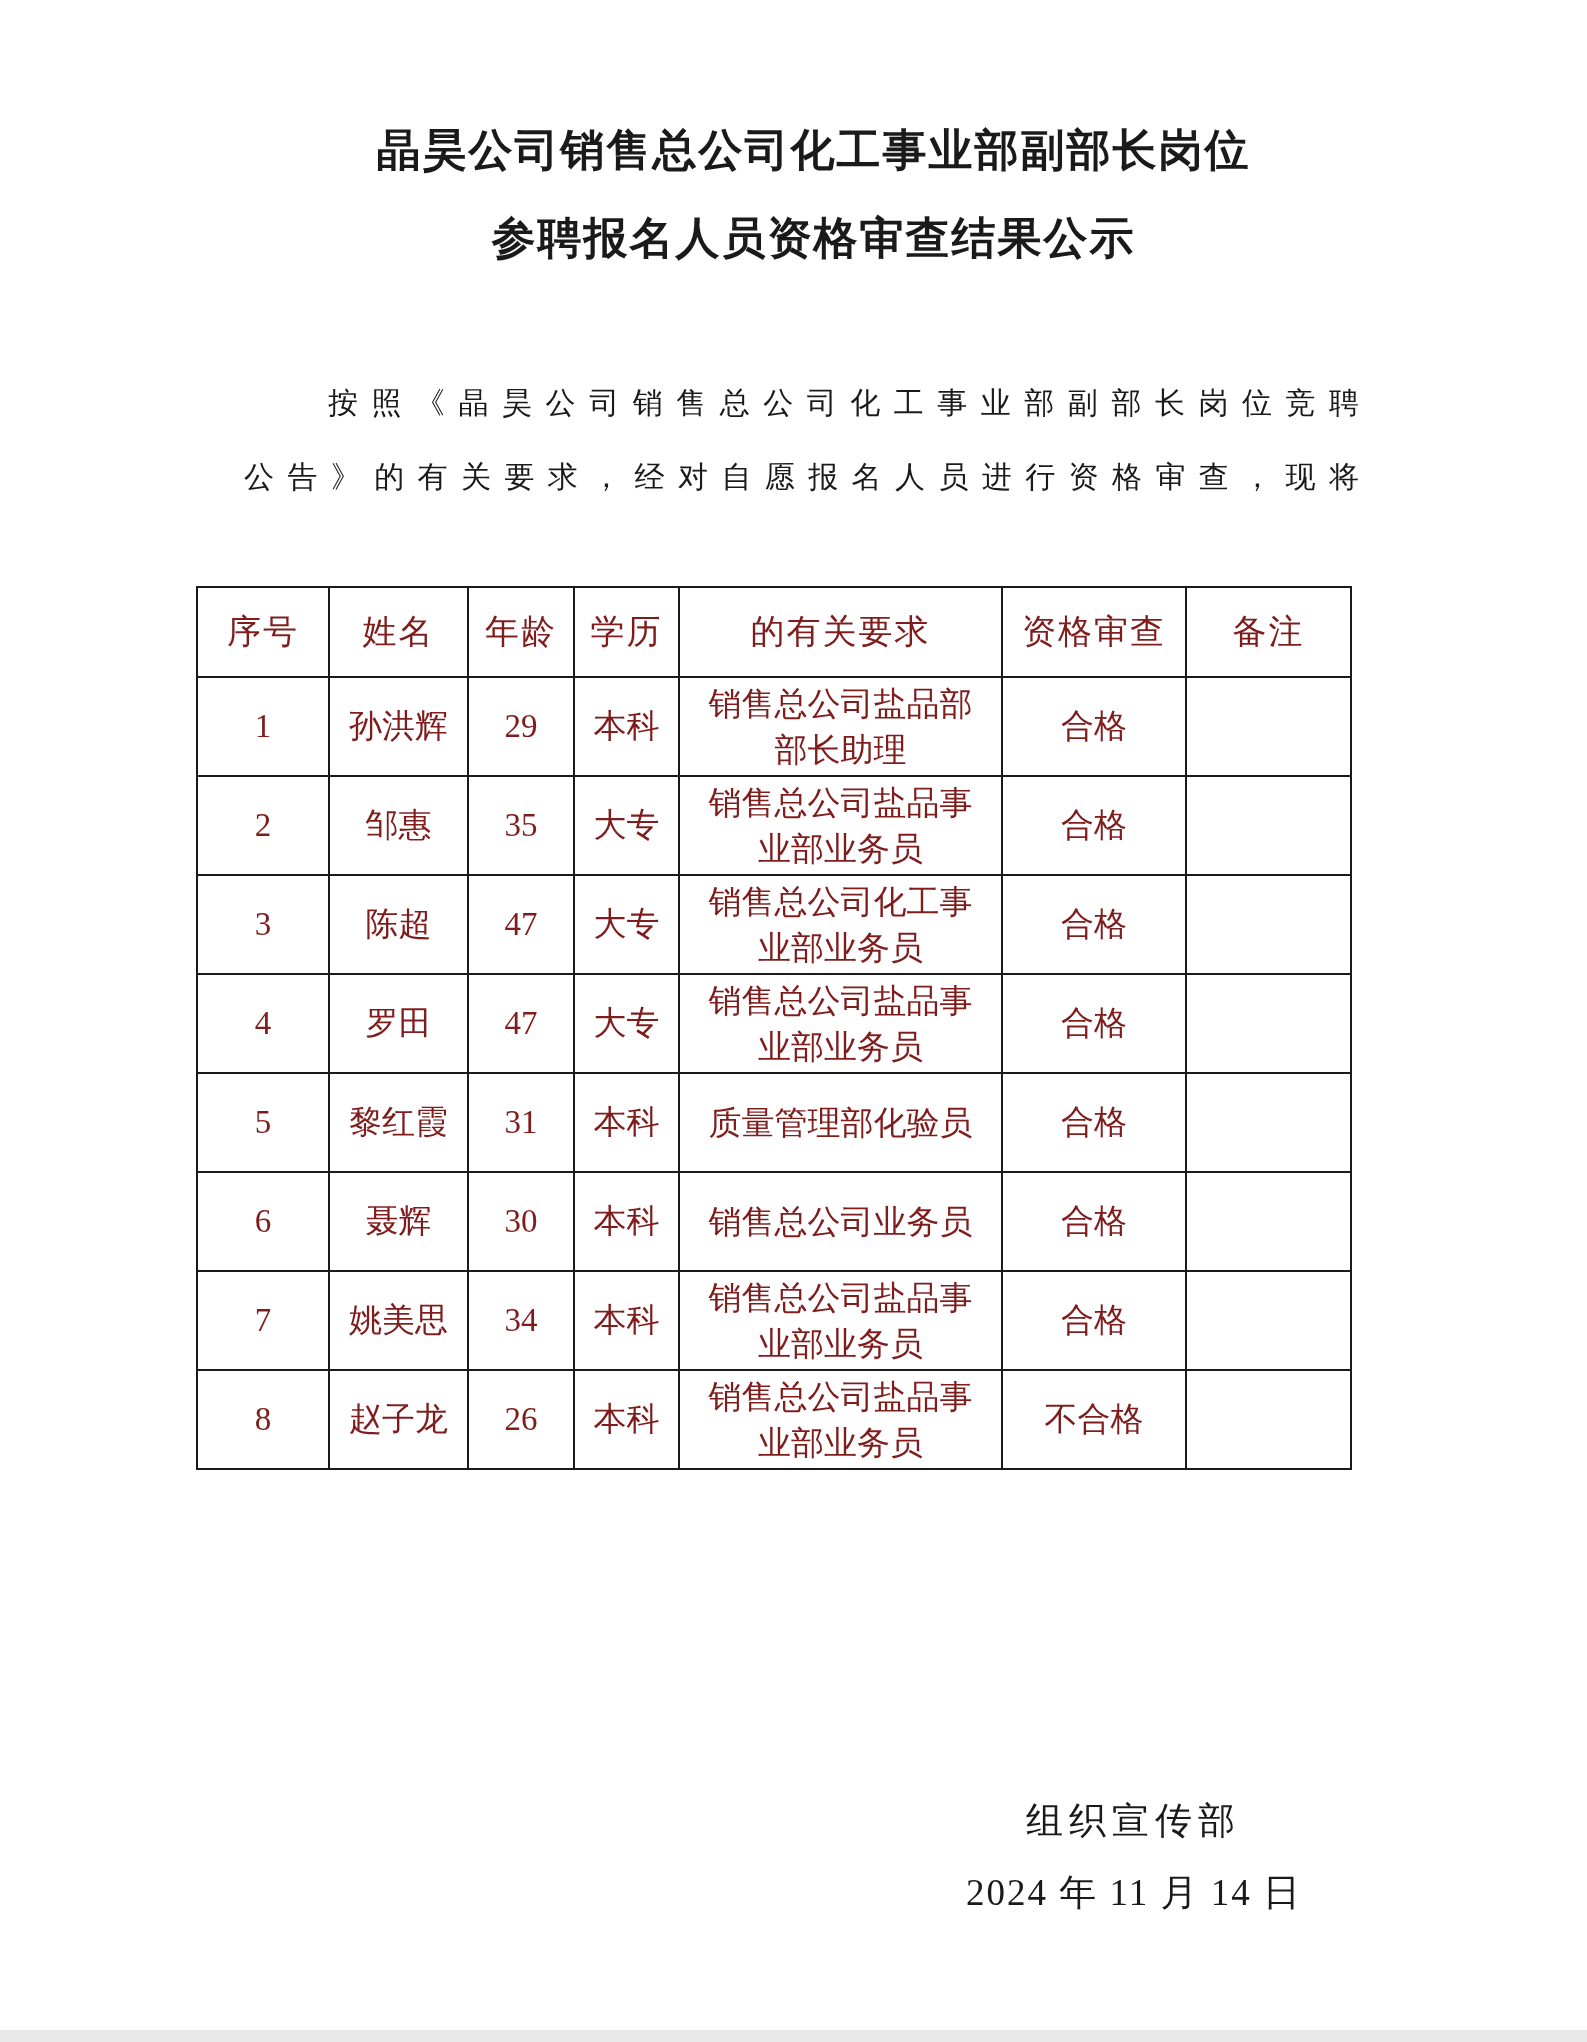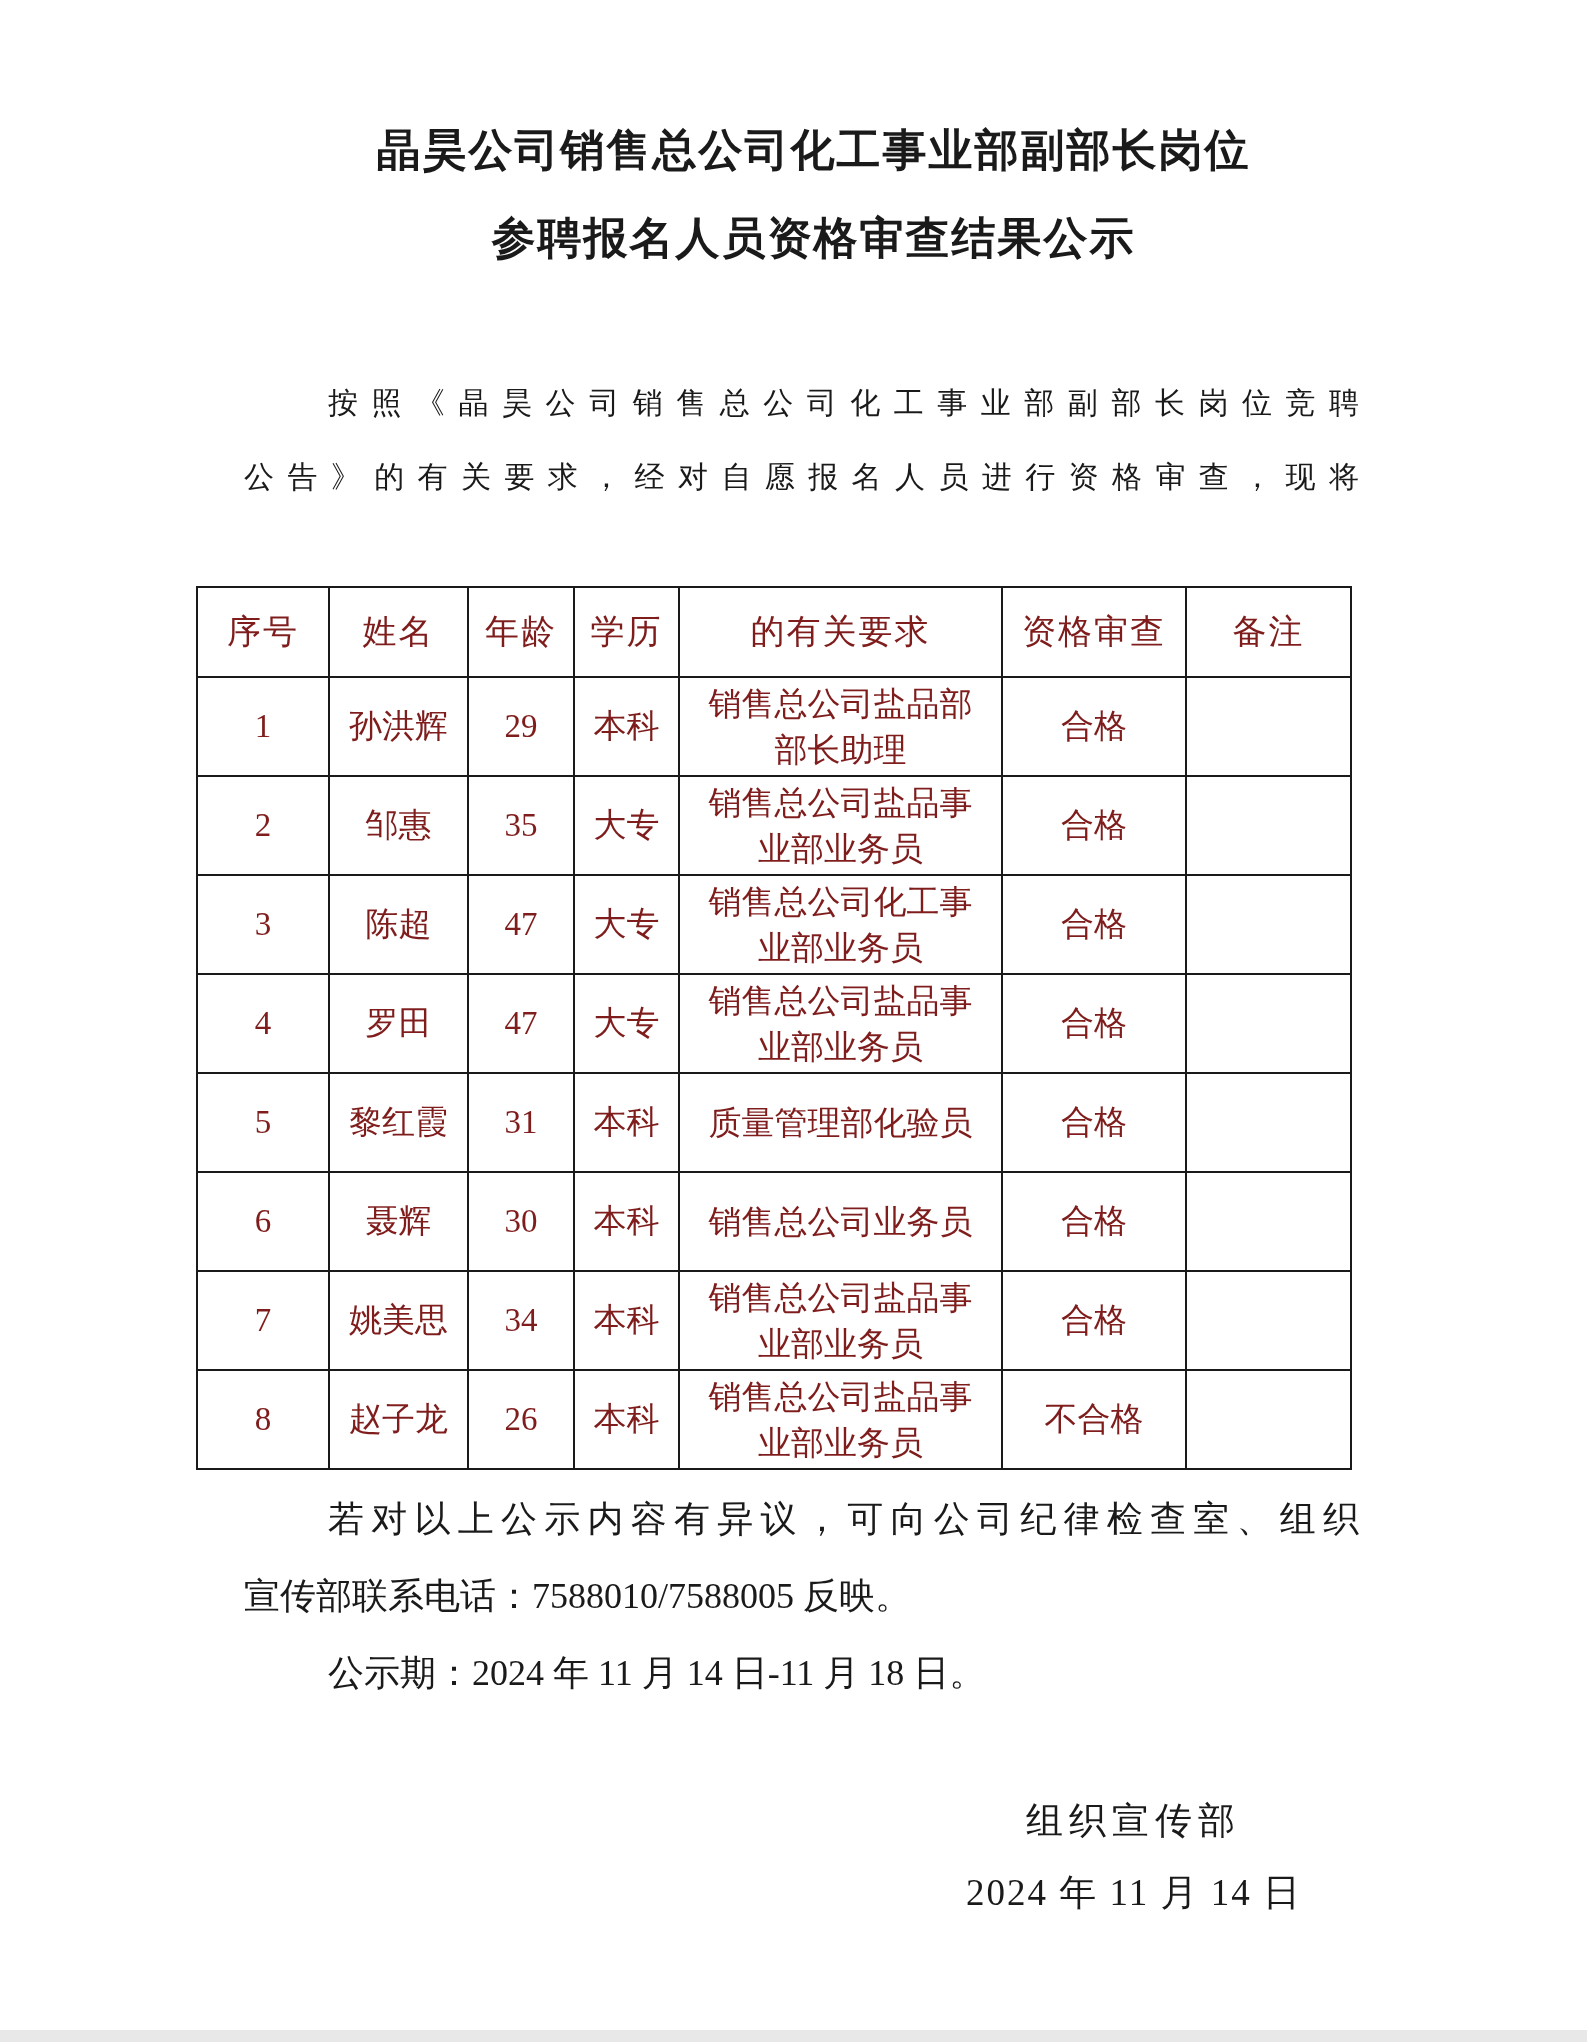--- a/index.html
+++ b/index.html
@@ -184,22 +184,17 @@
       <td>26</td>
       <td>本科</td>
       <td><span class="unit-text">销售总公司盐品事业部业务员</span></td>
       <td>不合格</td>
       <td></td>
     </tr>
   </tbody>
     </table>
   </div>
 
-  <div class="notes">
-    <div class="line jl ind">若对以上公示内容有异议，可向公司纪律检查室、组织</div>
-    <div class="line">宣传部联系电话：7588010/7588005 反映。</div>
-    <div class="line ind">公示期：2024 年 11 月 14 日-11 月 18 日。</div>
-  </div>
 
   <div class="sig-dept">组织宣传部</div>
   <div class="sig-date">2024 年 11 月 14 日</div>
 
 </div>
 
 </body></html>

